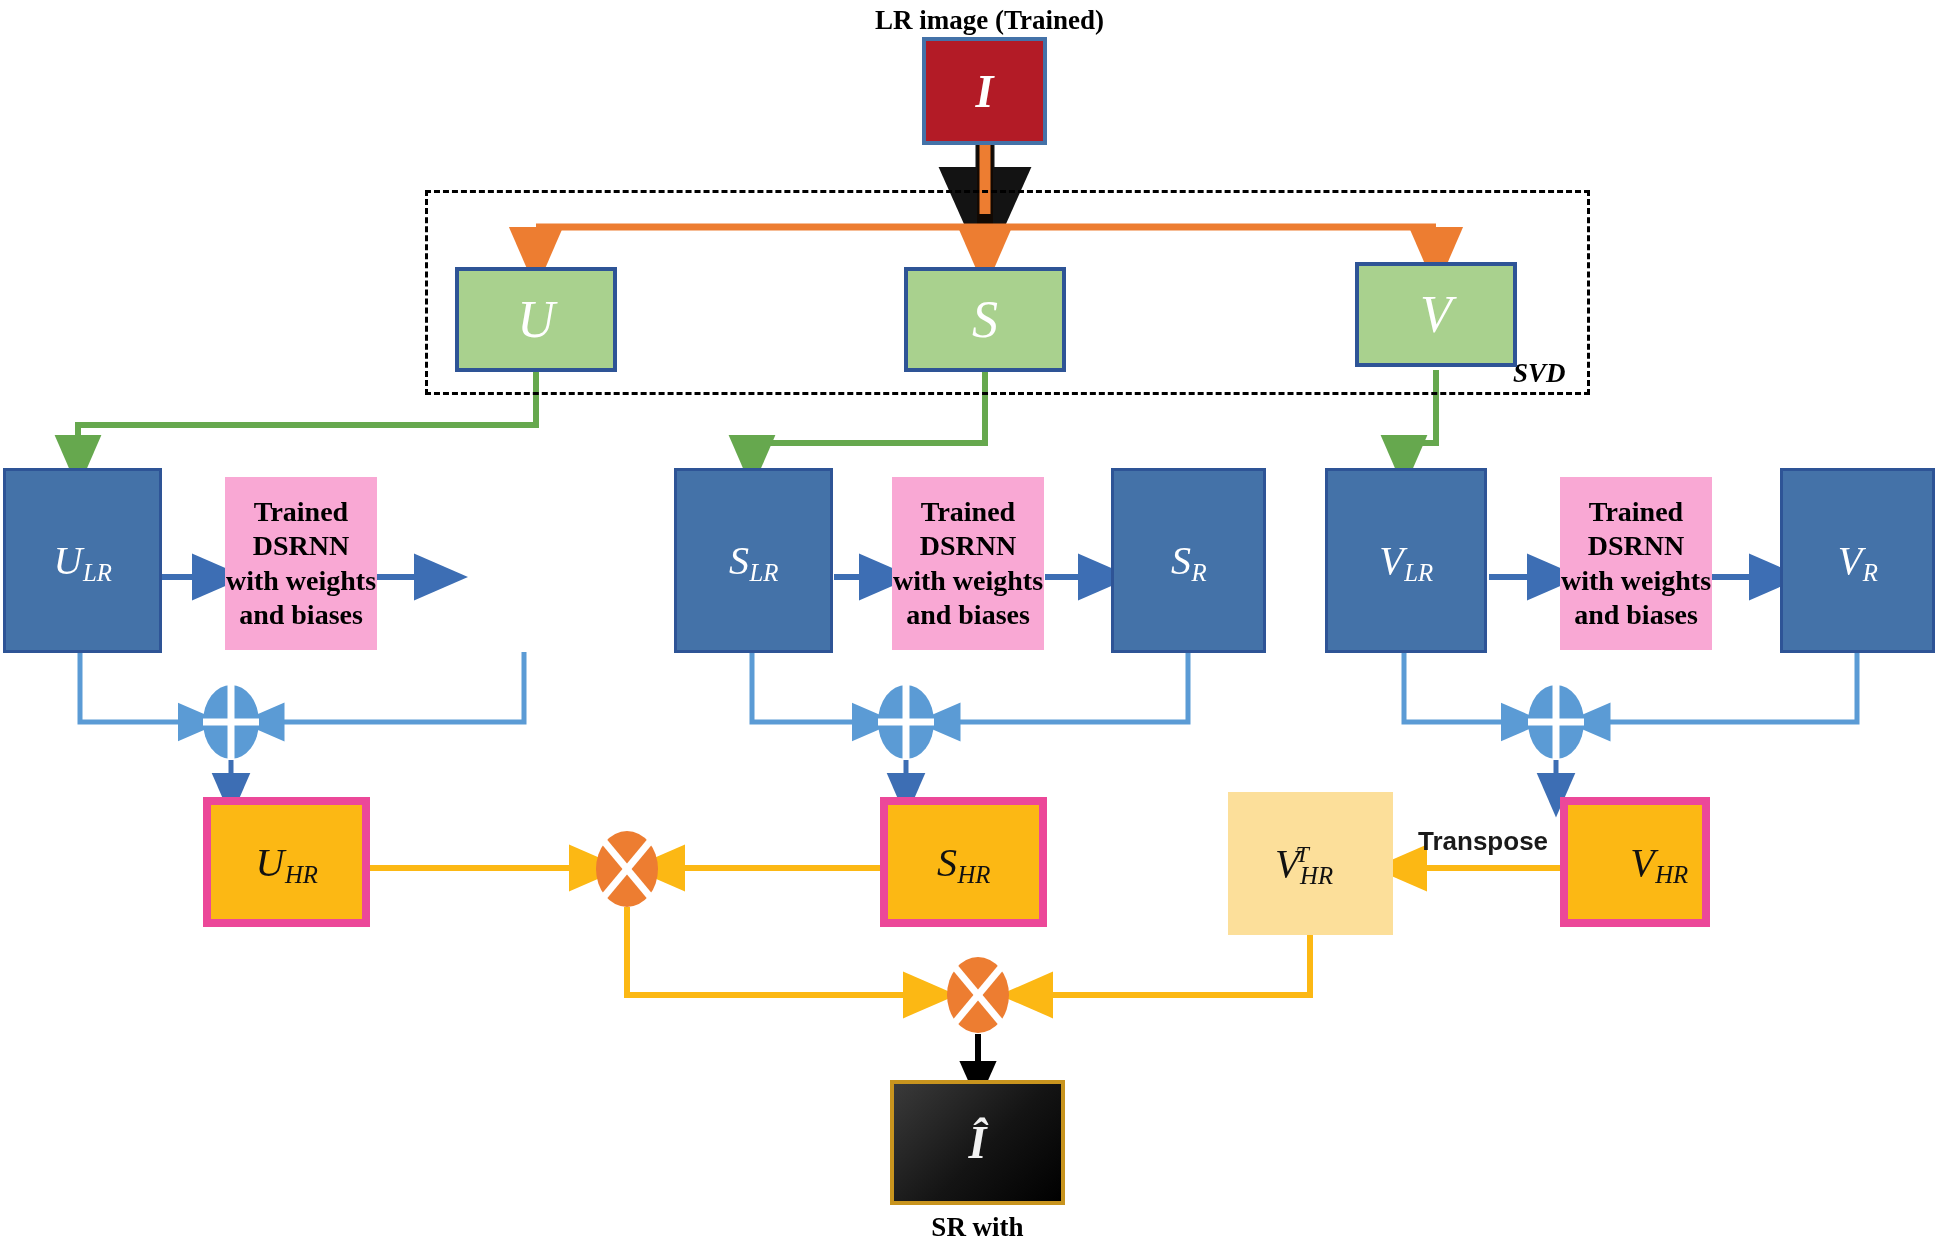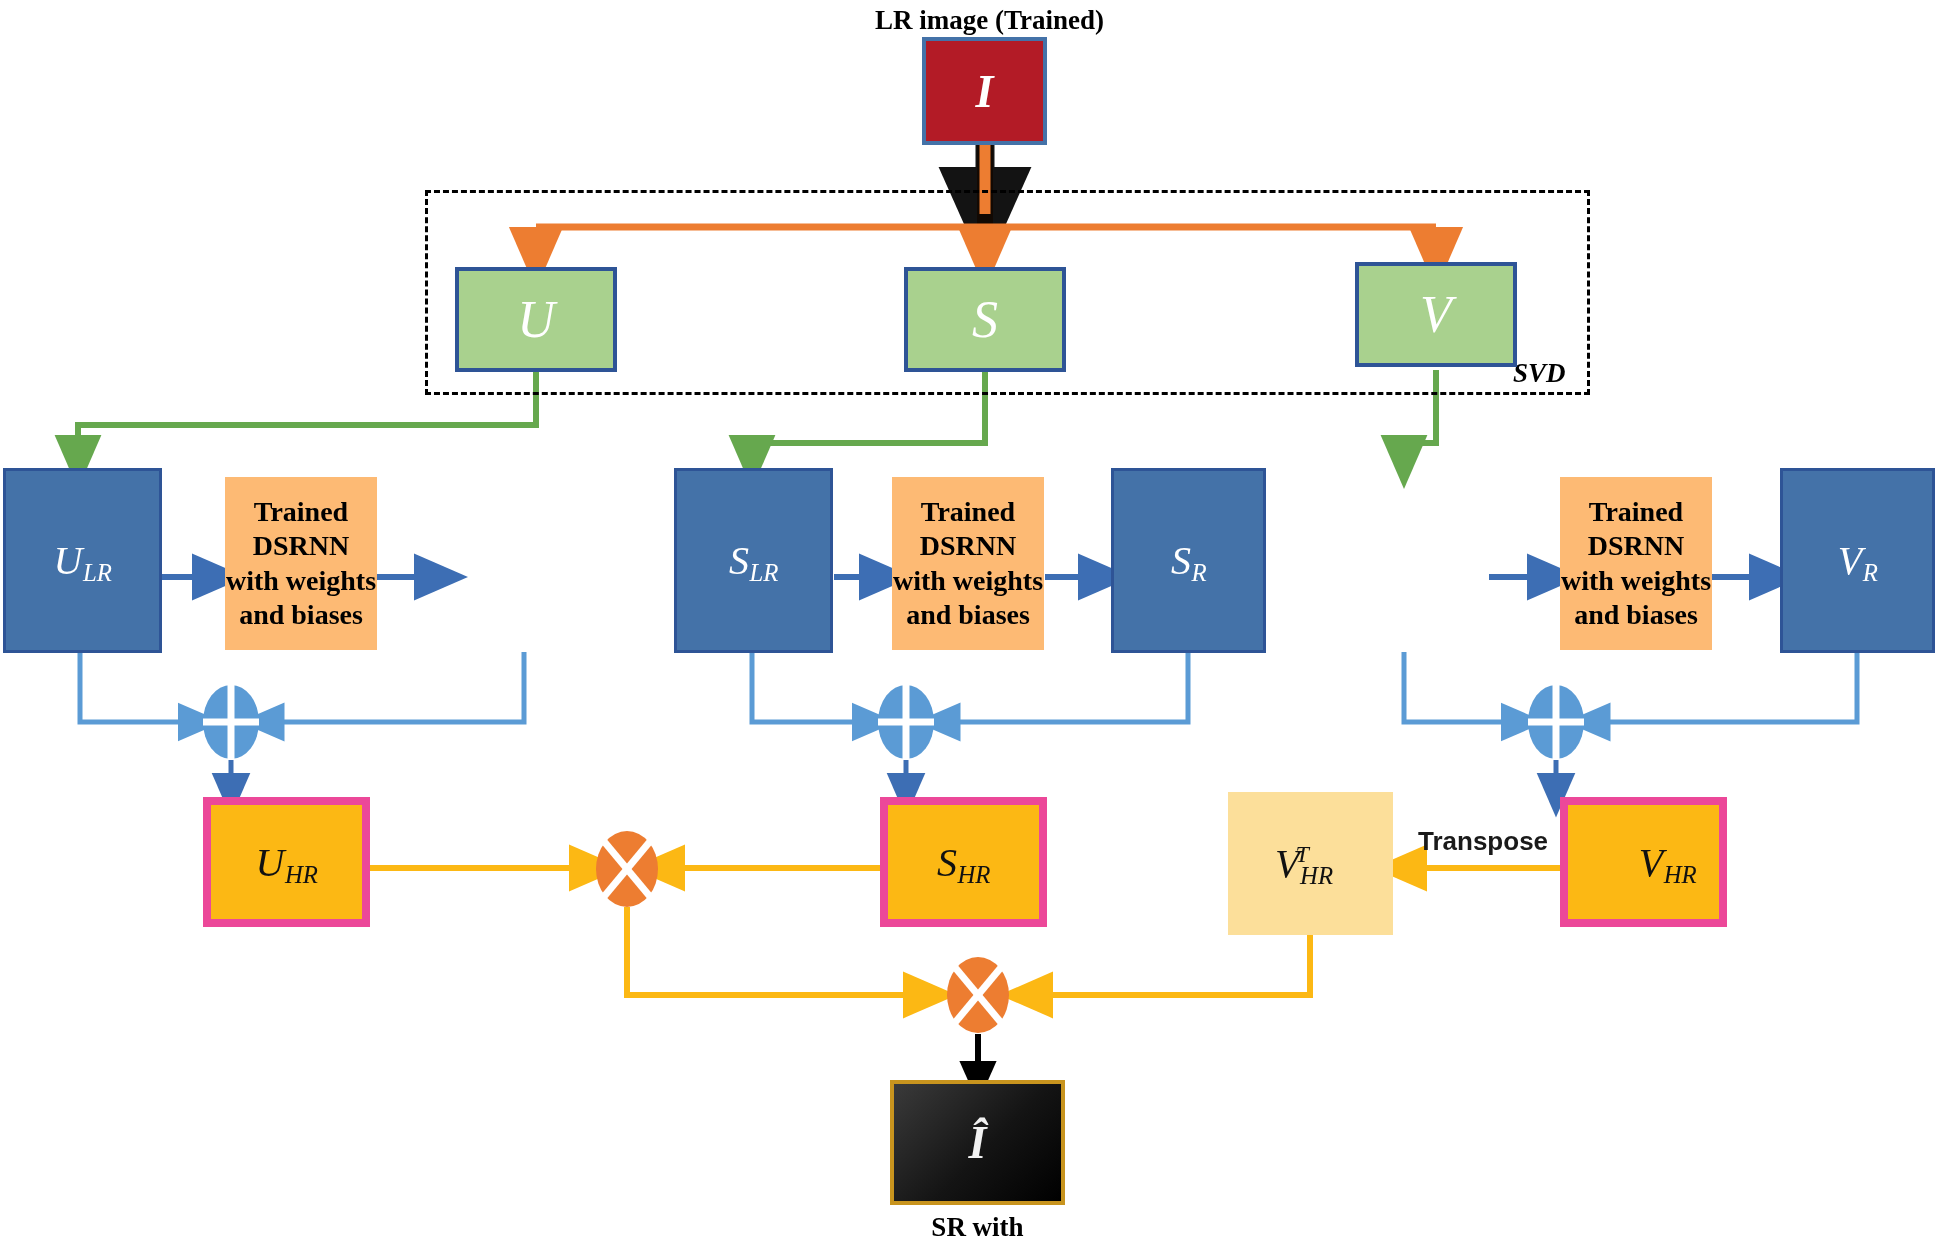--- a/index.html
+++ b/index.html
@@ -17,21 +17,21 @@
   .box.black{background:linear-gradient(135deg,#3a3a3a 0%,#141414 55%,#000 100%);
              border:4px solid #c8941e;color:#f2f2f2;
              font-family:"Liberation Serif",serif;font-style:italic;font-weight:bold;font-size:46px;}
   
   .box.green{background:#a9d18e;border:4px solid #2e5496;color:#ffffff;
              font-family:"Liberation Serif",serif;font-style:italic;font-size:52px;}
   
   .box.blue{background:#4472a8;border:3px solid #2e5496;color:#ffffff;
             font-family:"Liberation Serif",serif;font-style:italic;font-size:40px;}
   
-  .box.orange{background:#fdba74;border:none;color:#000000;
+  .box.orange{background:#f9a8d4;border:none;color:#000000;
               font-family:"Liberation Serif",serif;font-weight:bold;font-size:28px;line-height:1.22;}
   
   .box.yellow{background:#fcb814;border:8px solid #ec4899;color:#111111;
               font-family:"Liberation Serif",serif;font-style:italic;font-size:40px;}
   .box.yellowlight{background:#fcdf9a;border:none;color:#111111;
               font-family:"Liberation Serif",serif;font-style:italic;font-size:40px;}
 
   .caption{position:absolute;font-family:"Liberation Serif",serif;font-weight:bold;
            font-size:27px;color:#000;white-space:nowrap;text-align:center;}
   .svdlabel{position:absolute;font-family:"Liberation Serif",serif;font-style:italic;
@@ -193,20 +193,25 @@
       <span>with weights</span><br>
       <span>and biases</span>
     </span>
   </div>
   <div class="box blue" style="left:1111px;top:468px;width:155px;height:185px;">
     <span class="m">
       <span>S</span><sub>R</sub>
     </span>
   </div>
 
+  <div class="box blue" style="left:1325px;top:468px;width:162px;height:185px;">
+    <span class="m">
+      <span>V</span><sub>LR</sub>
+    </span>
+  </div>
   <div class="box orange" style="left:1560px;top:477px;width:152px;height:173px;">
     <span>
       <span>Trained</span><br>
       <span>DSRNN</span><br>
       <span>with weights</span><br>
       <span>and biases</span>
     </span>
   </div>
   <div class="box blue" style="left:1780px;top:468px;width:155px;height:185px;">
     <span class="m">
@@ -244,21 +249,21 @@
   <div class="box yellowlight" style="left:1228px;top:792px;width:165px;height:143px;">
     <span class="m vt">
       <span>V</span><sub>HR</sub><sup>T</sup>
     </span>
   </div>
   <div class="box yellow" style="left:880px;top:797px;width:167px;height:130px;">
     <span class="m">
       <span>S</span><sub>HR</sub>
     </span>
   </div>
-  <div class="box yellow" style="left:1560px;top:797px;width:167px;height:130px;padding-left:48px;">
+  <div class="box yellow" style="left:1560px;top:797px;width:150px;height:130px;padding-left:48px;">
     <span class="m">
       <span>V</span><sub>HR</sub>
     </span>
   </div>
 
   <div class="translabel" style="left:1418px;top:826px;">Transpose</div>
 
   <div class="op" style="left:596px;top:831px;width:62px;height:76px;">
     <svg width="62" height="76" viewBox="0 0 62 76">
       <ellipse cx="31" cy="38" rx="31" ry="38" fill="#ed7d31"></ellipse>

